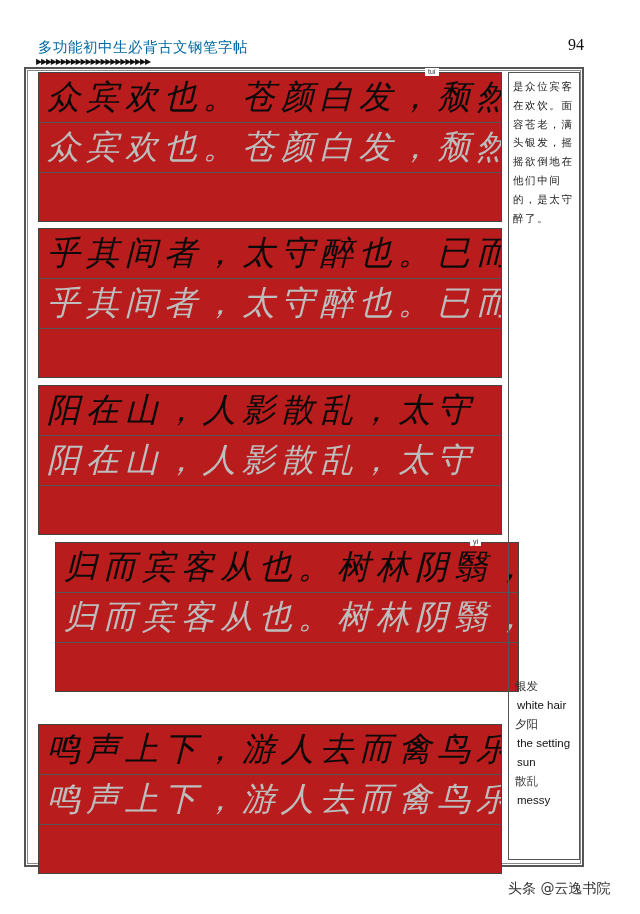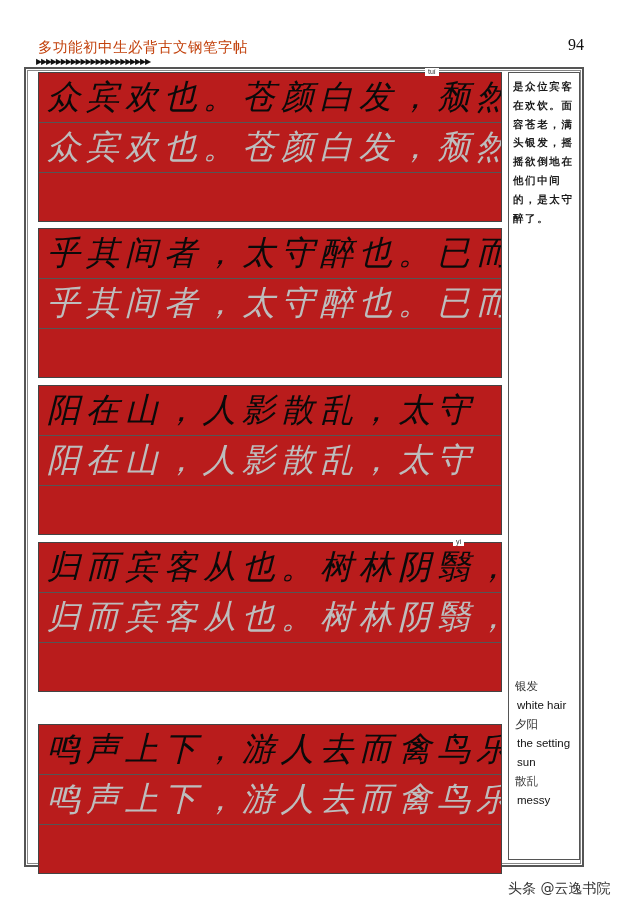--- a/index.html
+++ b/index.html
@@ -2,21 +2,21 @@
 <html><head>
 <meta charset="utf-8">
 <style>
   html, body { margin: 0; padding: 0; }
   body {
     width: 640px; height: 914px; background: #ffffff; position: relative; overflow: hidden;
     font-family: "DejaVu Serif", serif; color: #111;
   }
   .header-title {
     position: absolute; left: 38px; top: 38px; font-size: 14.5px; letter-spacing: 0.5px;
-    font-family: "DejaVu Serif", serif; color: #c2410c;
+    font-family: "DejaVu Serif", serif; color: #0369a1;
   }
   .header-arrows {
     position: absolute; left: 36px; top: 58px; height: 8px; font-size: 8px; line-height: 8px;
     letter-spacing: -1.2px; color: #111; font-family: "DejaVu Sans", sans-serif;
   }
   .page-number {
     position: absolute; left: 568px; top: 36px; font-size: 16px; font-family: "Liberation Serif", serif;
   }
   .outer-frame {
     position: absolute; left: 24px; top: 67px; width: 560px; height: 800px;
@@ -43,21 +43,20 @@
     background: #fff; padding: 0 3px; line-height: 8px;
   }
   .sidebar {
     position: absolute; left: 508px; top: 72px; width: 72px; height: 788px;
     border: 1.5px solid #555; box-sizing: border-box;
   }
   .sidebar-text {
     position: absolute; left: 4px; top: 4px; width: 64px;
     font-family: "DejaVu Serif", serif; font-size: 10.5px; line-height: 18.8px; letter-spacing: 1.6px; color: #1a1a1a;
     word-break: break-all;
-    font-weight: bold;
   }
   .sidebar-text p { margin: 0; }
   .sidebar-text .indent { text-indent: 22px; }
   .glossary {
     position: absolute; left: 6px; top: 604px; width: 66px;
   }
   .gloss-cn { font-family: Liberation Mono, monospace; font-size: 11.5px; color: #333; line-height: 19px; }
   .gloss-en { font-family: "Liberation Sans", sans-serif; font-size: 11.5px; color: #111; line-height: 19px; padding-left: 2px; }
   .watermark {
     position: absolute; left: 508px; top: 880px; font-family: "DejaVu Sans", sans-serif; font-size: 14px; color: #333; text-align: right;
@@ -85,21 +84,21 @@
   <div class="row trace">乎其间者，太守醉也。已而夕</div>
   <div class="row empty"></div>
 </div>
 
 <div class="block" style="top:385px;">
   <div class="row bold">阳在山，人影散乱，太守</div>
   <div class="row trace">阳在山，人影散乱，太守</div>
   <div class="row empty"></div>
 </div>
 
-<div class="block" style="top:542px;">
+<div class="block" style="top:542px;margin-left:17px;">
   <div class="row bold">归而宾客从也。树林阴翳，</div>
   <div class="row trace">归而宾客从也。树林阴翳，</div>
   <div class="row empty"></div>
   <span class="pinyin" style="left:414px; top:-5px;">yì</span>
 </div>
 
 <div class="block" style="top:724px;">
   <div class="row bold">鸣声上下，游人去而禽鸟乐</div>
   <div class="row trace">鸣声上下，游人去而禽鸟乐</div>
   <div class="row empty"></div>

